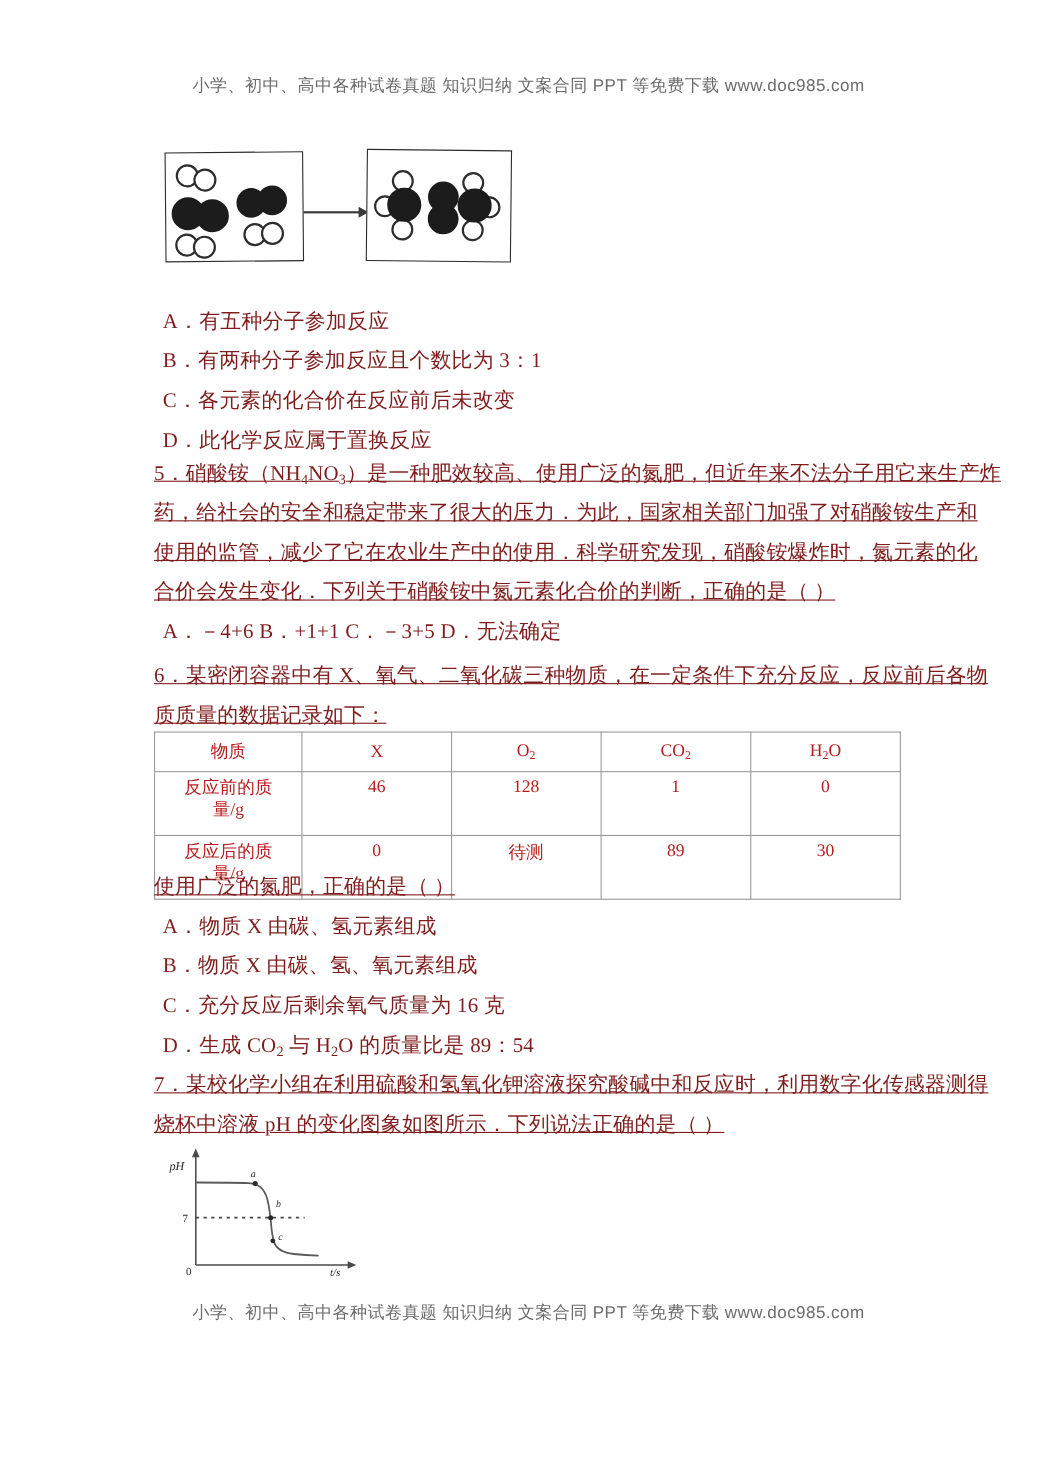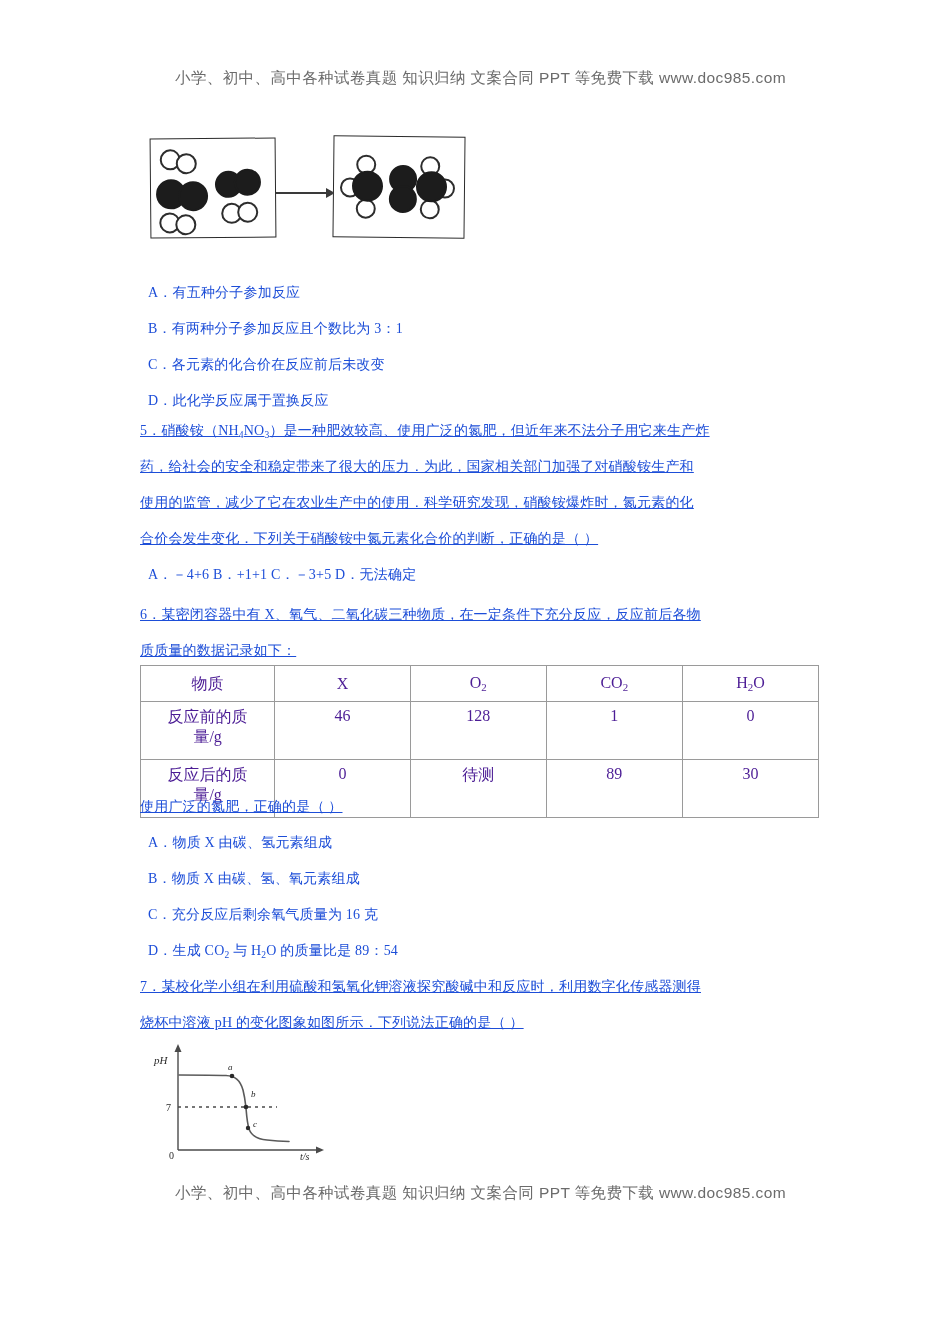--- a/index.html
+++ b/index.html
@@ -43,42 +43,42 @@
   .arrow:after{
     content:"";position:absolute;right:-1px;top:-4px;
     border-left:9px solid #3a3a3a;
     border-top:5px solid transparent;
     border-bottom:5px solid transparent;
   }
 
   
   .line{
     position:absolute;
-    font-size:14px;
+    font-size:19px;
     line-height:20px;
-    color:#1d4ed8;
+    color:#7f1d1d;
     white-space:nowrap;
     letter-spacing:.2px;
   }
   .opt{left:148px;}
   .qtext{left:140px;text-decoration:underline;}
   sub{font-size:.68em;vertical-align:-0.28em;}
 
   
   .data-table{
     position:absolute;left:140px;top:665px;width:679px;
     border-collapse:collapse;
     font-size:16px;
   }
   .data-table td{
     border:1px solid #9a9a9a;
     text-align:center;
     vertical-align:top;
     padding:5px 2px 4px;
-    color:#4c1d95;
+    color:#b91c1c;
     font-family:"Liberation Serif","DejaVu Serif",serif;
   }
   .data-table tr.hdr td{height:26px;vertical-align:middle;}
   .data-table tr.body td{height:48px;}
   .col-label{width:134px;line-height:20px;}
   .col-val{width:136px;}
 
   
   .chart{position:absolute;left:152px;top:1042px;width:175px;height:122px;}
   .chart svg{display:block;}

